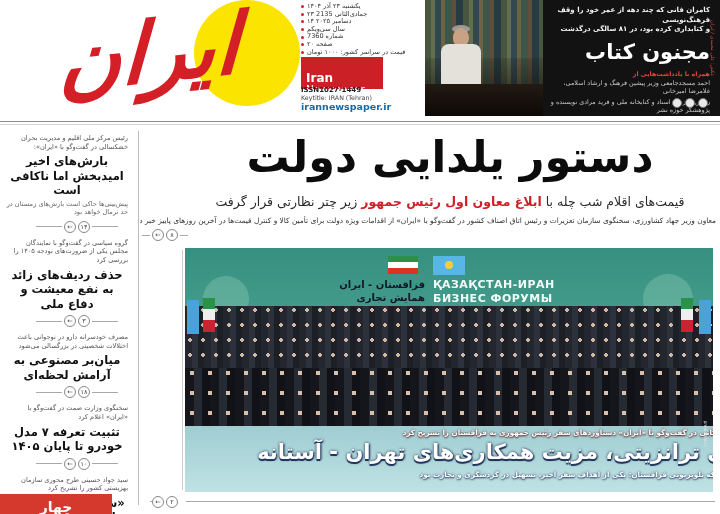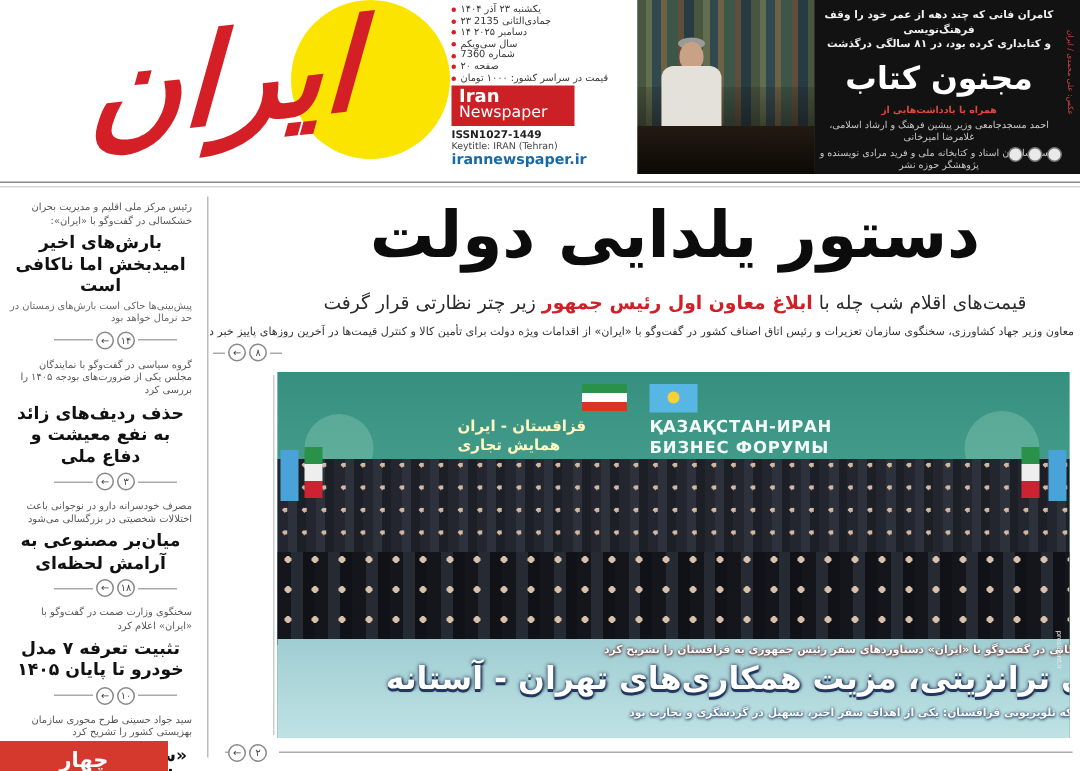--- a/index.html
+++ b/index.html
@@ -8,38 +8,38 @@
   .abs{position:absolute;}
   
   .logo-circle{left:194px;top:0;width:106px;height:106px;border-radius:50%;background:#fbe400;}
   .logo-callig{left:4px;top:-6px;width:290px;height:120px;color:#d41f26;
     font-size:84px;font-weight:bold;font-style:italic;transform:skewX(-8deg) rotate(-6deg);
     line-height:118px;text-align:center;z-index:2;}
   .dates{left:301px;top:3px;width:122px;z-index:3;}
   .dates .dl{display:flex;align-items:center;gap:3px;font-size:6.5px;color:#333;line-height:7.6px;text-align:right;}
   .dates .dot{width:3px;height:3px;border-radius:50%;background:#d41f26;flex:0 0 3px;}
   .brandbox{left:301px;top:57px;width:82px;height:27px;background:#cc2027;color:#fff;
-    padding:2px 5px;box-sizing:border-box;line-height:11px;}
+    padding:16px 5px;box-sizing:border-box;line-height:11px;}
   .brandbox .b1{font-size:12px;font-weight:bold;}
   .brandbox .b2{font-size:10.5px;}
   .issn{left:301px;top:86px;font-size:7px;font-weight:bold;color:#222;line-height:8px;}
   .keytitle{left:301px;top:94px;font-size:6.3px;color:#444;}
   .website{left:301px;top:101px;font-size:9.5px;font-weight:bold;color:#1769a8;}
   
   .banner{left:425px;top:0;width:295px;height:116px;background:#121212;overflow:hidden;}
   .shelf{left:0;top:0;width:118px;height:116px;
     background:repeating-linear-gradient(90deg,#5a6b4f 0 6px,#7b8a63 6px 10px,#3f5a63 10px 16px,
       #8a7a55 16px 20px,#4e6b5a 20px 27px,#75624a 27px 31px,#2f4a52 31px 38px);
     filter:brightness(.8);}
   .shelf-shade{left:0;top:58px;width:118px;height:58px;background:linear-gradient(180deg,rgba(20,15,10,.15),rgba(15,10,8,.85));}
   .man-head{left:28px;top:28px;width:16px;height:19px;border-radius:50% 50% 45% 45%;background:#c9a286;}
   .man-hair{left:27px;top:25px;width:18px;height:8px;border-radius:50%;background:#9a9a96;}
   .man-shirt{left:16px;top:44px;width:40px;height:40px;border-radius:8px 8px 0 0;background:#e4e1da;}
   .desk{left:0;top:84px;width:118px;height:32px;background:linear-gradient(180deg,#231a12,#0c0906);}
-  .banner-text{right:10px;top:6px;width:168px;text-align:center;direction:rtl;}
+  .banner-text{right:10px;top:6px;width:168px;text-align:right;direction:rtl;}
   .bk{color:#f2f2f2;font-size:7px;line-height:9.5px;font-weight:bold;}
   .bh{color:#ffffff;font-size:21px;font-weight:bold;line-height:30px;margin-top:2px;}
   .bred{color:#e2483c;font-size:6.3px;font-weight:bold;margin-top:3px;}
   .bby{color:#c9c9c9;font-size:6.4px;line-height:8.5px;margin-top:2px;}
   .badge-row{right:12px;top:98px;display:flex;gap:3px;}
   .badge{width:8px;height:8px;border-radius:50%;background:#e9e9e9;border:1px solid #777;}
   .vcred{right:-28px;top:52px;transform:rotate(90deg);font-size:5px;color:#cf4a43;width:70px;}
   
   .rule-a{left:0;top:121px;width:720px;height:1px;background:#8a8a8a;}
   .rule-b{left:0;top:124px;width:720px;height:1px;background:#d5d5d5;}
@@ -67,21 +67,21 @@
   
   .photo{left:185px;top:248px;width:528px;height:244px;overflow:hidden;background:#3b9184;}
   .backdrop{left:0;top:0;width:528px;height:120px;
     background:linear-gradient(180deg,#37907f 0%,#459c8c 60%,#55a897 100%);}
   .sky-shape{background:rgba(255,255,255,.09);}
   .orn{border-radius:50%;background:rgba(170,225,200,.28);}
   .flag-ir{left:203px;top:8px;width:30px;height:18px;
     background:linear-gradient(180deg,#2a9148 33%,#fff 33% 66%,#d32 66%);}
   .flag-kz{left:248px;top:8px;width:32px;height:19px;background:#58b6e4;}
   .flag-kz i{position:absolute;left:12px;top:5px;width:8px;height:8px;border-radius:50%;background:#f6d034;}
-  .ph-fa{left:120px;top:30px;width:120px;text-align:left;direction:rtl;color:#fef9c3;}
+  .ph-fa{left:120px;top:30px;width:120px;text-align:right;direction:rtl;color:#0f172a;}
   .ph-fa .l1{font-size:10px;font-weight:bold;line-height:13px;}
   .ph-fa .l2{font-size:6.5px;margin-top:3px;opacity:.85;}
   .ph-kk{left:248px;top:30px;width:150px;text-align:left;color:#f2fbf8;}
   .ph-kk .l1{font-size:11px;font-weight:bold;line-height:14px;letter-spacing:.5px;}
   .ph-kk .l2{font-size:6.5px;margin-top:3px;opacity:.85;}
   .crowd{left:0;top:58px;width:528px;height:120px;
     background:
       repeating-radial-gradient(circle at 5px 4px, #d3b9a4 0 1.6px, rgba(0,0,0,0) 1.6px 100%),
       repeating-linear-gradient(90deg,#23262e 0 7px,#2d313b 7px 13px,#1c1f26 13px 19px),
       #23262e;

